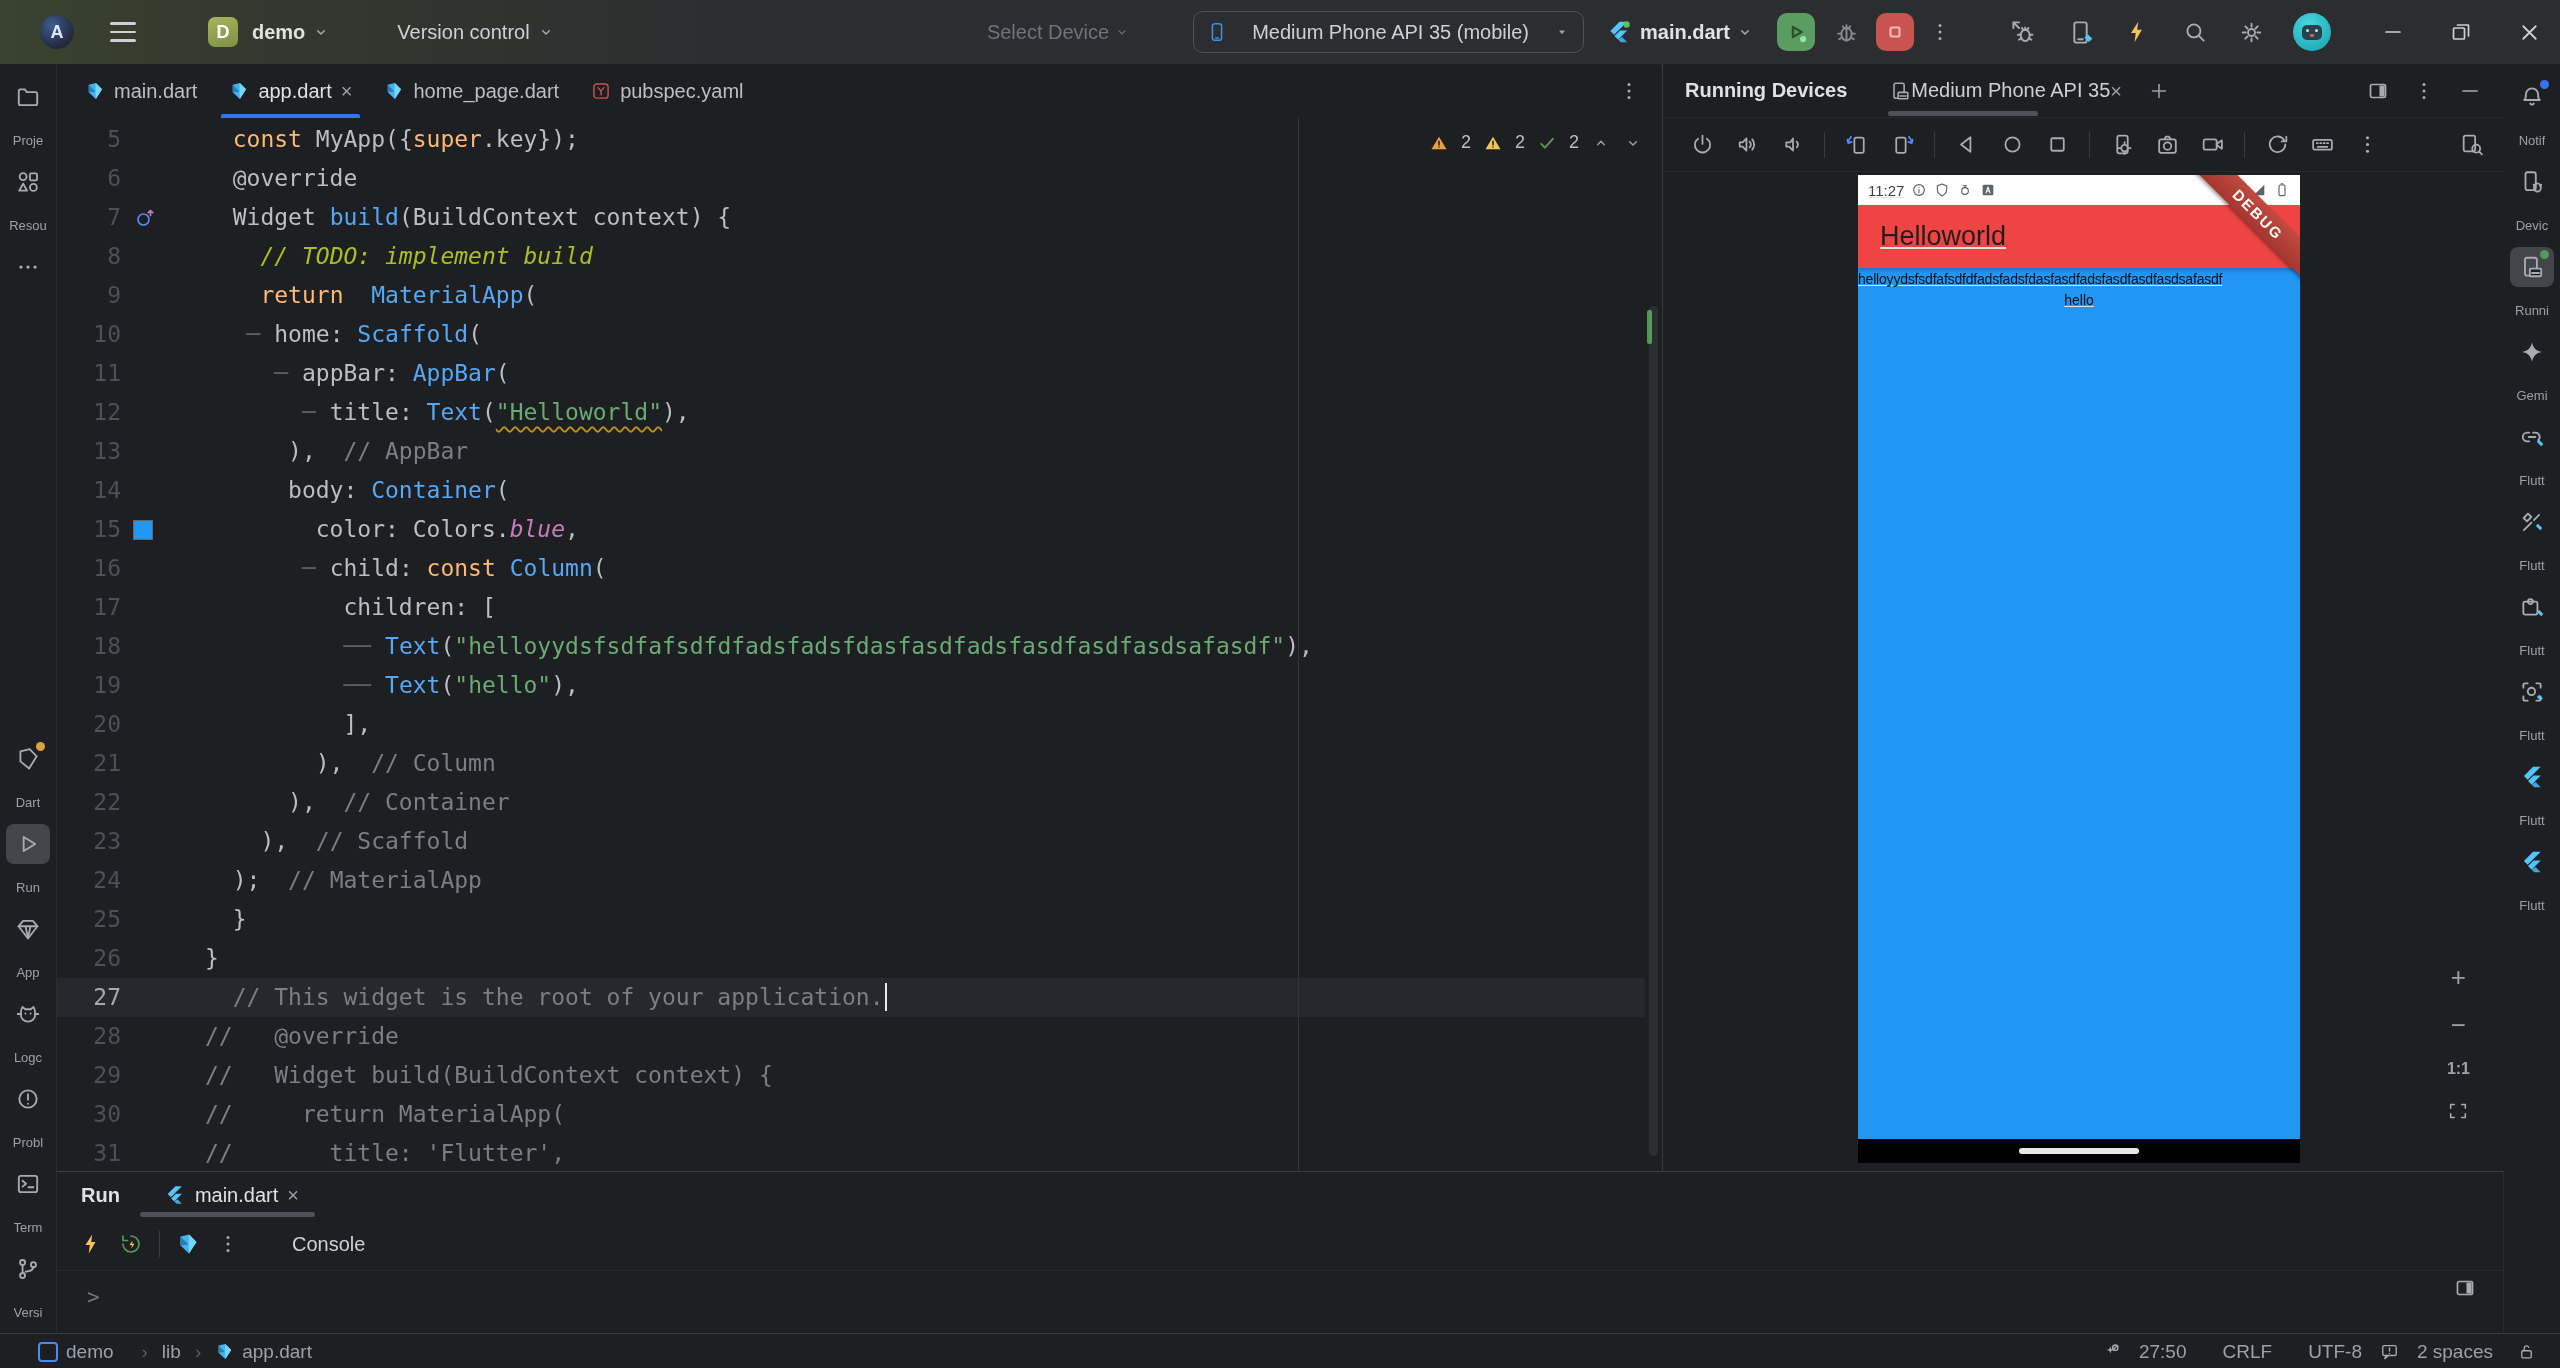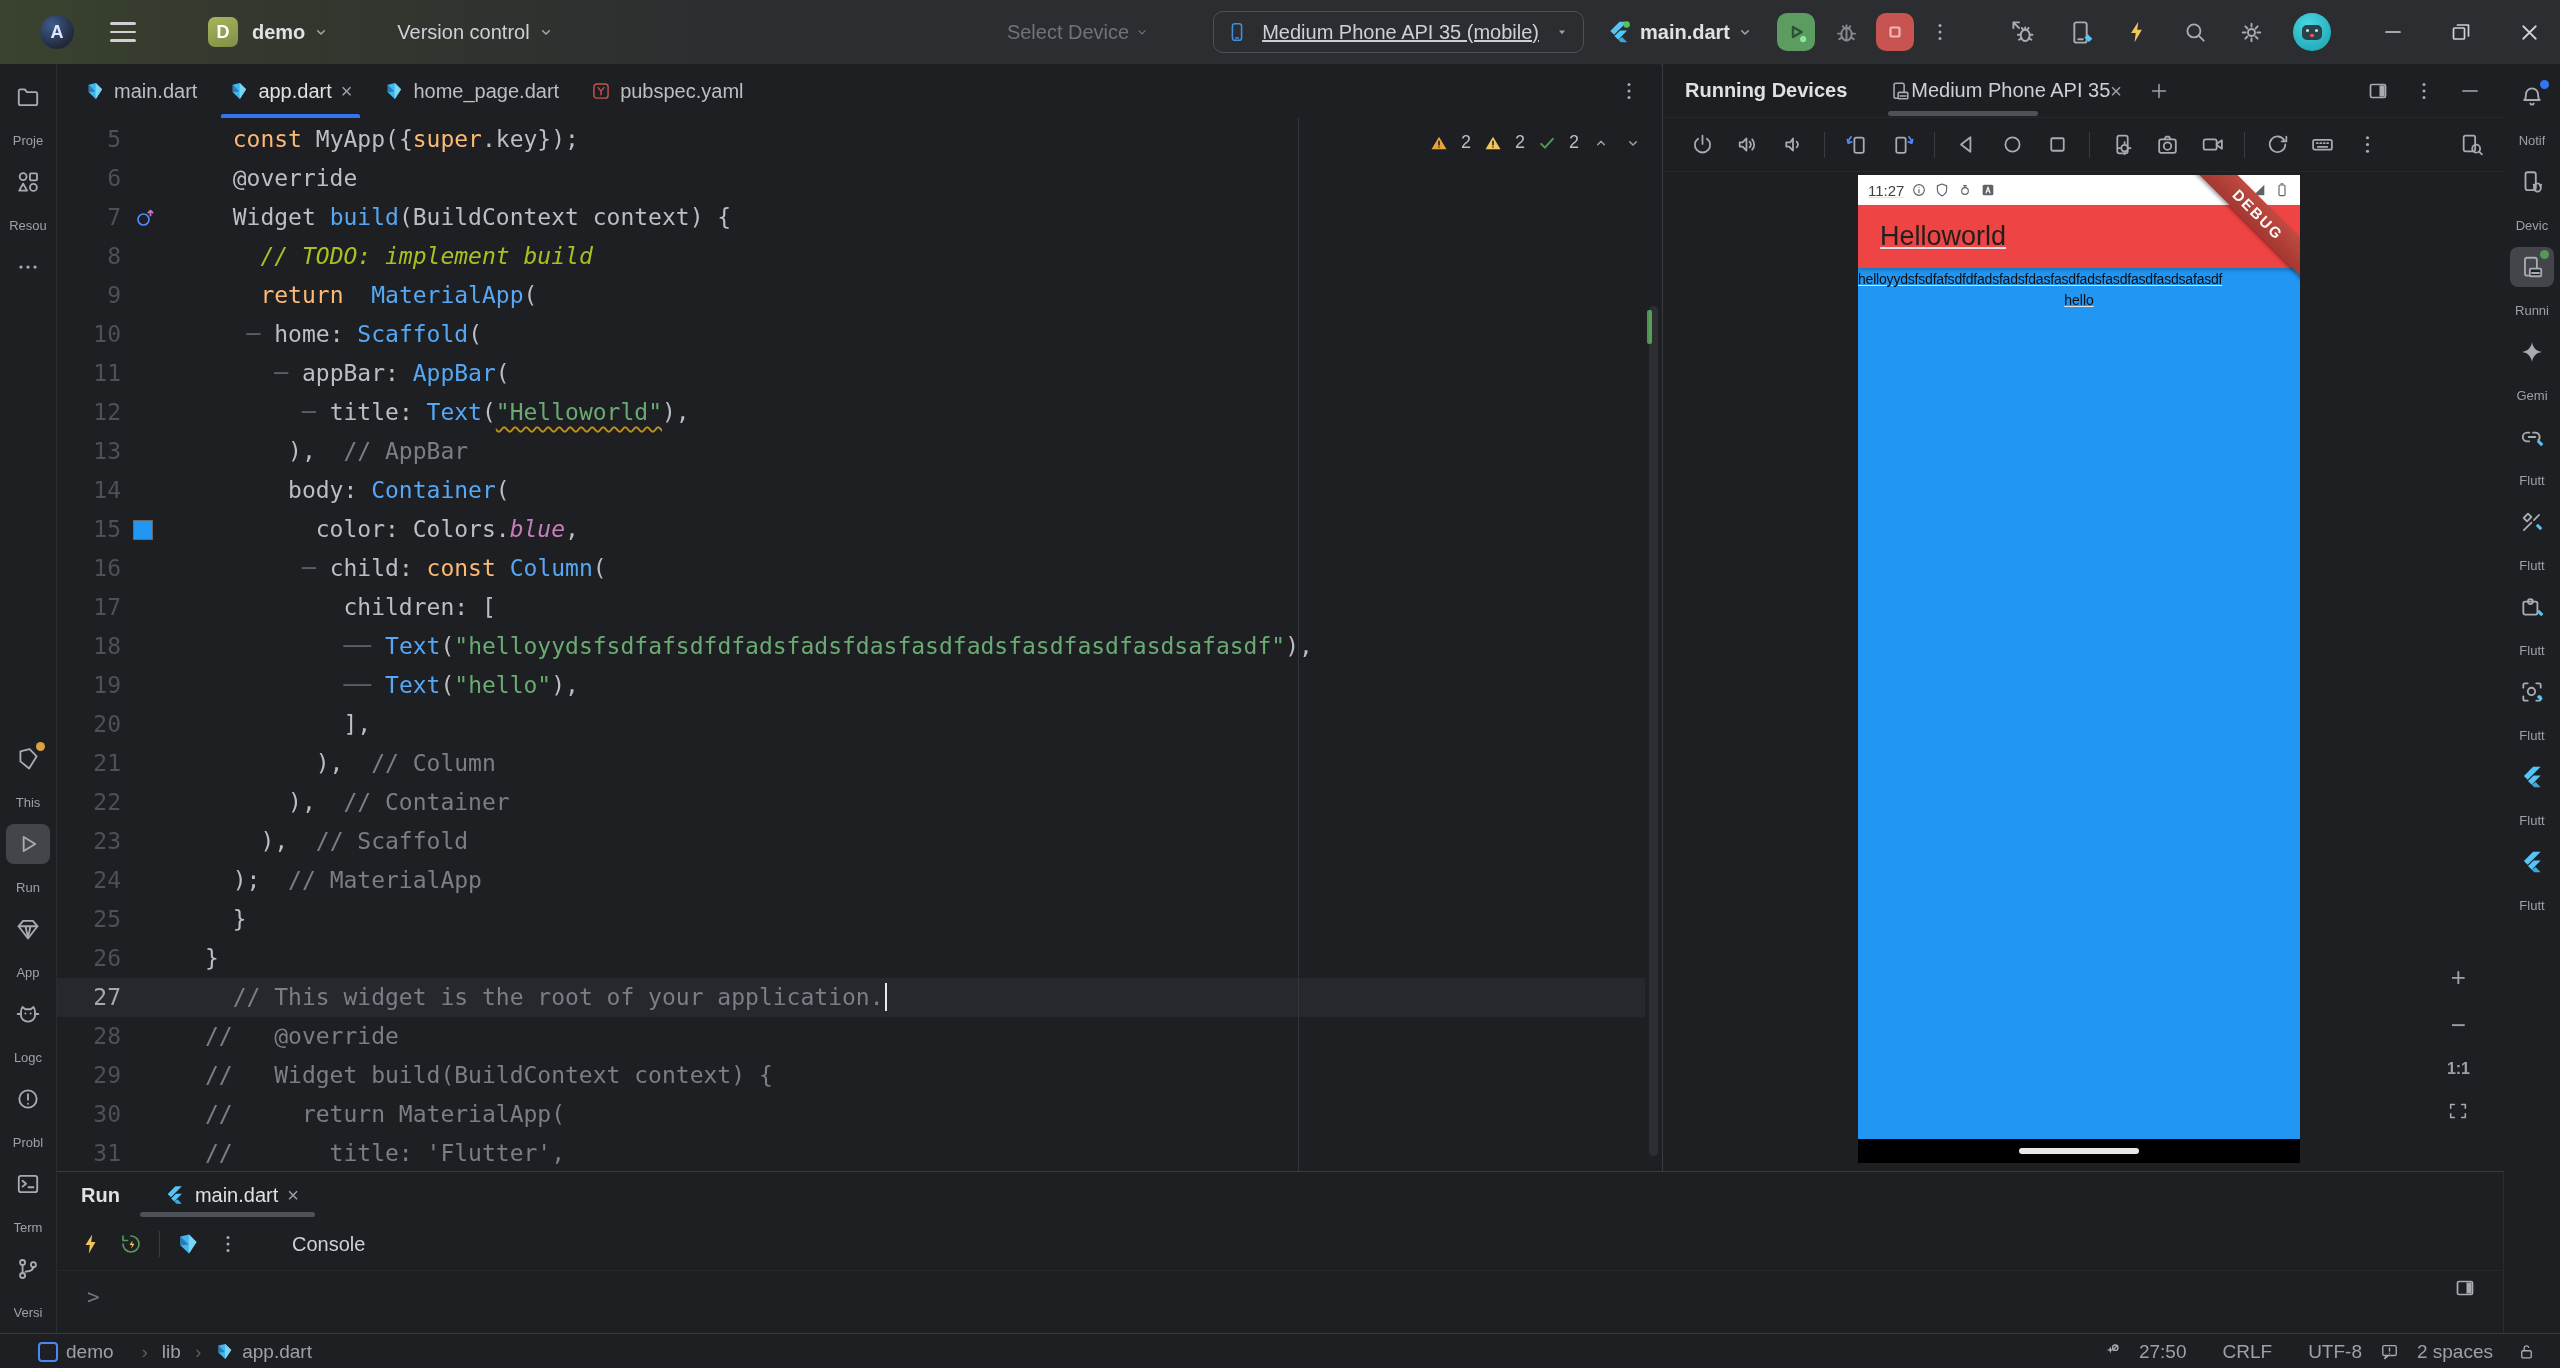--- a/index.html
+++ b/index.html
@@ -16,21 +16,21 @@
   .hamburger{width:26px;height:20px;display:flex;flex-direction:column;justify-content:space-between;}
   .hamburger div{height:2.6px;background:#CED0D6;border-radius:2px;}
   #as-logo{width:34px;height:34px;border-radius:50%;background:radial-gradient(circle at 35% 30%,#3E5C8F,#22293B 70%);
     display:flex;align-items:center;justify-content:center;color:#DDE7FF;font-weight:bold;font-size:18px;}
   #proj-badge{width:30px;height:30px;border-radius:7px;background:linear-gradient(160deg,#A9B45B,#7E8F46);
     color:#fff;font-weight:bold;font-size:18px;display:flex;align-items:center;justify-content:center;}
   .menu-txt{color:#DFE1E5;font-weight:600;}
   .menu-txt2{color:#CED0D6;}
   .dim{color:#6F737A;}
   #device-combo{height:40px;border:1.5px solid #4E5157;border-radius:10px;display:flex;align-items:center;
-    padding:0 12px;gap:14px;color:#CED0D6;text-decoration:underline;}
+    padding:0 12px;gap:24px;color:#CED0D6;}
   .btn-green{width:38px;height:38px;border-radius:10px;background:#5C9C60;display:flex;align-items:center;justify-content:center;}
   .btn-red{width:38px;height:38px;border-radius:10px;background:#C75450;display:flex;align-items:center;justify-content:center;}
   #avatar{width:38px;height:38px;border-radius:50%;background:radial-gradient(circle at 40% 30%,#49D6DF,#17A0B0);
     display:flex;align-items:center;justify-content:center;}
   #avatar .face{width:20px;height:15px;border-radius:5px;background:#27424A;position:relative;}
   #avatar .face:before{content:"";position:absolute;left:4px;top:4px;width:3px;height:3px;background:#BFE9EE;border-radius:50%;box-shadow:9px 0 0 #BFE9EE;}
   #avatar .face:after{content:"";position:absolute;left:8px;bottom:2.5px;width:4px;height:3px;background:#E3574F;border-radius:1px;}
   
   .stripe{width:57px;top:64px;height:1269px;background:#1E1F22;display:flex;flex-direction:column;align-items:center;padding:6px 0;box-sizing:border-box;}
   #stripeL{left:0;border-right:1px solid #2A2C2F;}
@@ -303,21 +303,21 @@
       </div>
       <div class="stripe-item" style="margin-top: auto;">
         <div class="box">
           <span class="ic">
             <svg viewBox="0 0 24 24">
               <path d="M5 5l8.5-2.2L20 9.5 13 20.8 5 14.2z"></path>
             </svg>
           </span>
           <i class="stripe-dot" style="background: rgb(217, 163, 67);"></i>
         </div>
-        <span class="lbl">This</span>
+        <span class="lbl">Dart</span>
       </div>
       <div class="stripe-item sel">
         <div class="box">
           <span class="ic">
             <svg viewBox="0 0 24 24">
               <path d="M8 5.5v13L18.7 12z"></path>
             </svg>
           </span>
         </div>
         <span class="lbl">Run</span>

